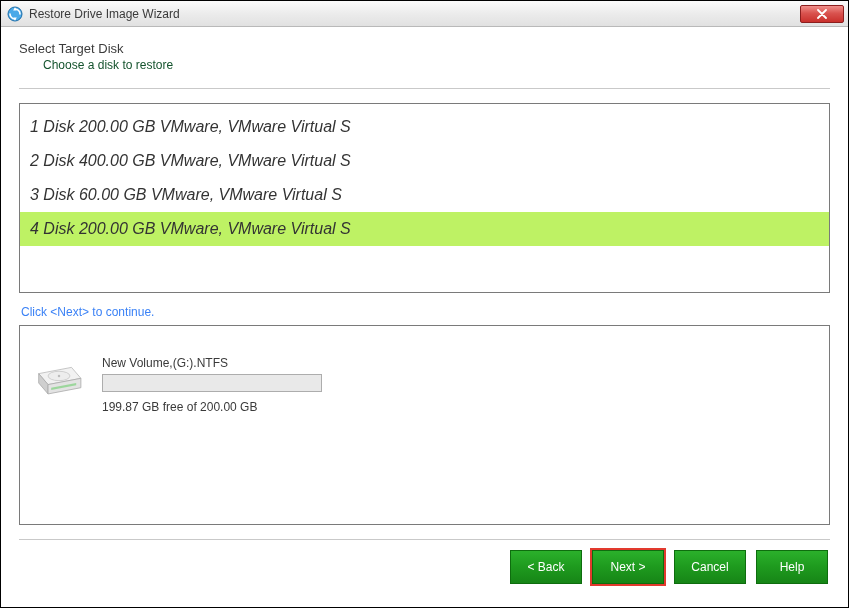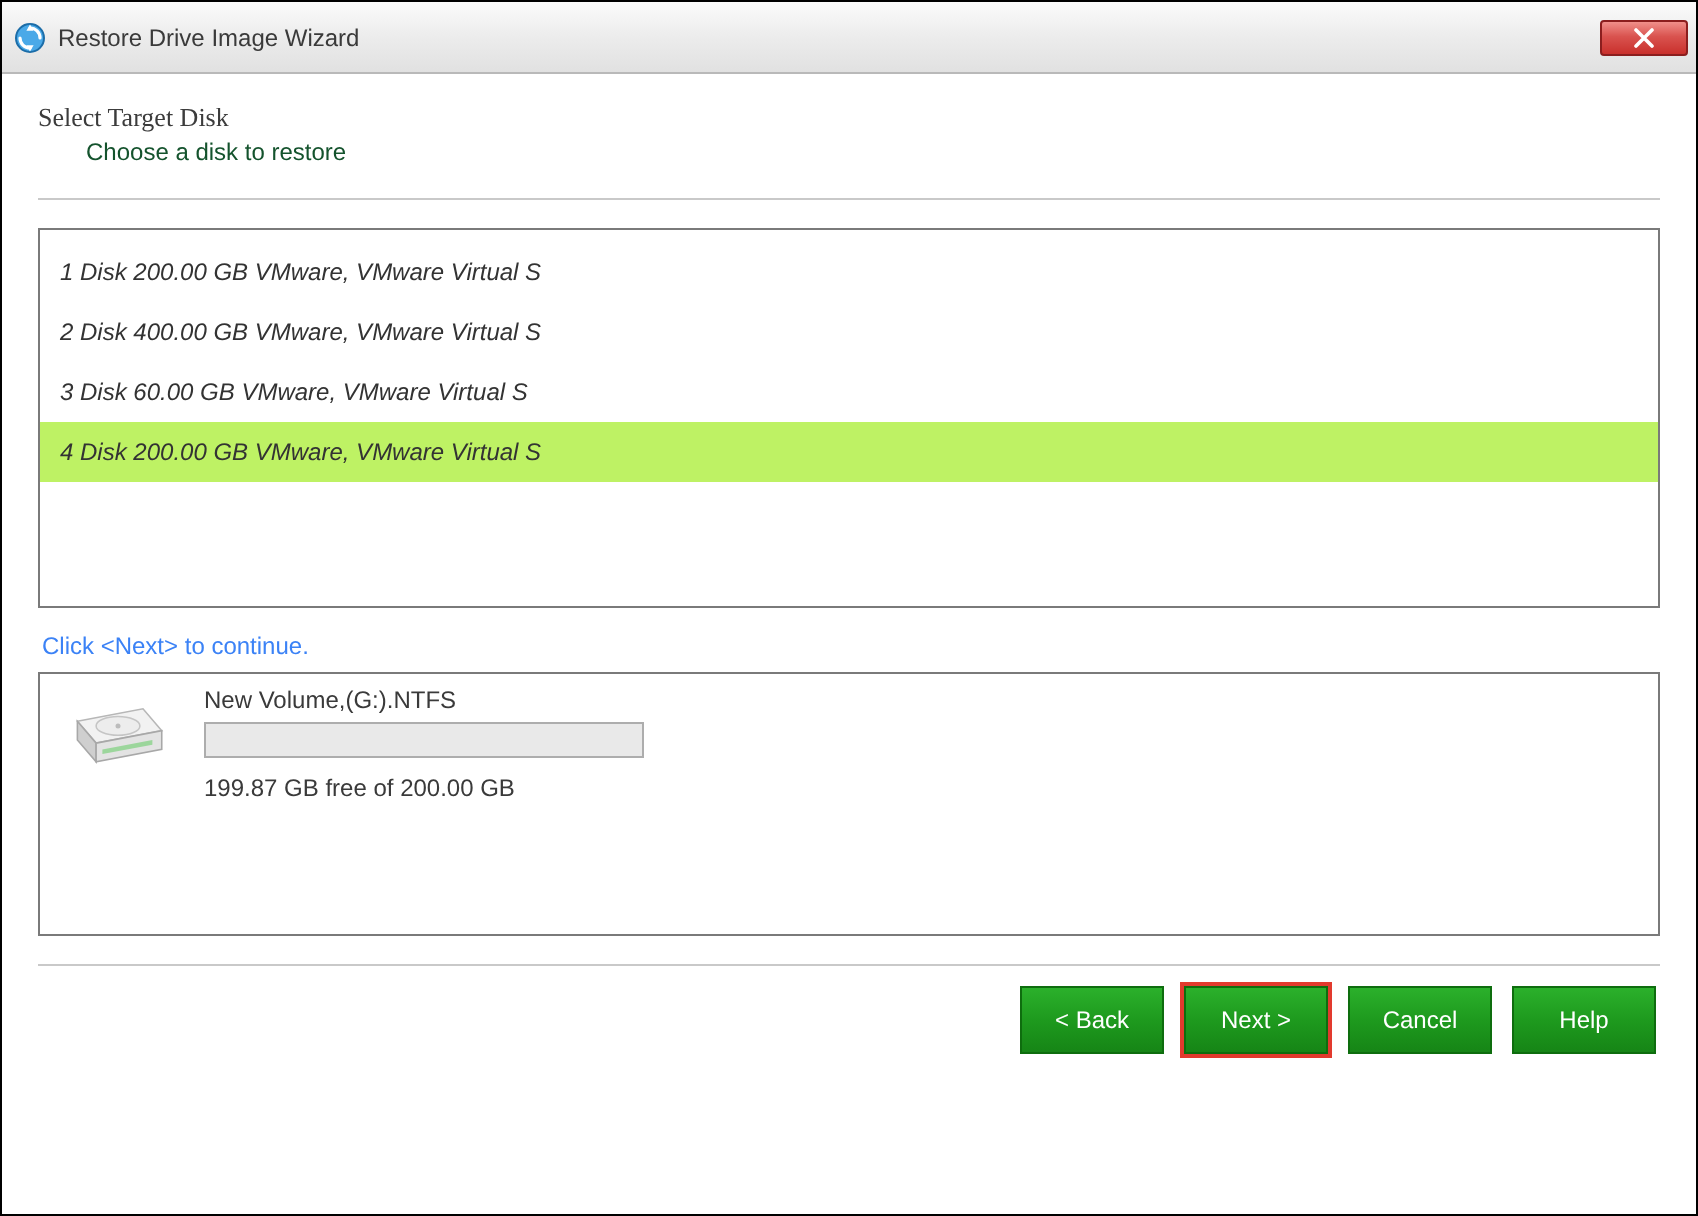--- a/index.html
+++ b/index.html
@@ -10,21 +10,21 @@
     background: #fff;
     width: 849px;
     height: 608px;
     border: 1px solid #000;
     display: flex;
     flex-direction: column;
   }
 
   
   .titlebar {
-    height: 36px;
+    height: 26px;
     background: linear-gradient(to bottom, #fbfbfb 0%, #ececec 50%, #e1e1e1 100%);
     border-bottom: 1px solid #b9b9b9;
     display: flex;
     align-items: center;
     padding: 0 4px 0 6px;
     color: #3a3a3a;
     font-size: 12px;
   }
   .titlebar .app-icon {
     width: 16px; height: 16px; margin-right: 6px;
@@ -44,56 +44,56 @@
 
   .content {
     flex: 1;
     padding: 14px 18px 10px 18px;
     display: flex;
     flex-direction: column;
     color: #414141;
   }
 
   .heading-block { margin-bottom: 6px; }
-  .heading-main { font-size: 13px; color: #3c3c3c; font-family: Liberation Serif, serif; }
+  .heading-main { font-size: 13px; color: #3c3c3c; }
   .heading-sub { font-size: 12px; color: #14532d; margin-left: 24px; margin-top: 2px; }
   .heading-rule {
     border: none; border-top: 1px solid #c9c9c9;
     margin: 10px 0 14px 0;
   }
 
   .disk-list {
     border: 1px solid #7a7a7a;
     height: 190px;
     padding: 6px 0;
     background: #fff;
     overflow: hidden;
     margin-bottom: 10px;
   }
   .disk-item {
     padding: 8px 12px 8px 10px;
     font-style: italic;
-    font-size: 12px;
+    font-size: 16px;
     color: #333;
     cursor: pointer;
   }
   .disk-item.selected {
     background: #bef264;
   }
 
   .continue-hint {
     font-size: 12px;
     color: #3b82f6;
     margin: 2px 0 6px 2px;
   }
 
   .volume-panel {
     border: 1px solid #7a7a7a;
-    height: 132px;
-    padding: 6px 14px;
+    height: 200px;
+    padding: 30px 14px;
     background: #fff;
     display: flex;
     align-items: flex-start;
     gap: 18px;
   }
   .hdd-icon {
     width: 50px; height: 42px; margin-top: 6px;
     display: flex; align-items: center; justify-content: center;
   }
   .volume-info { display: flex; flex-direction: column; gap: 4px; }

